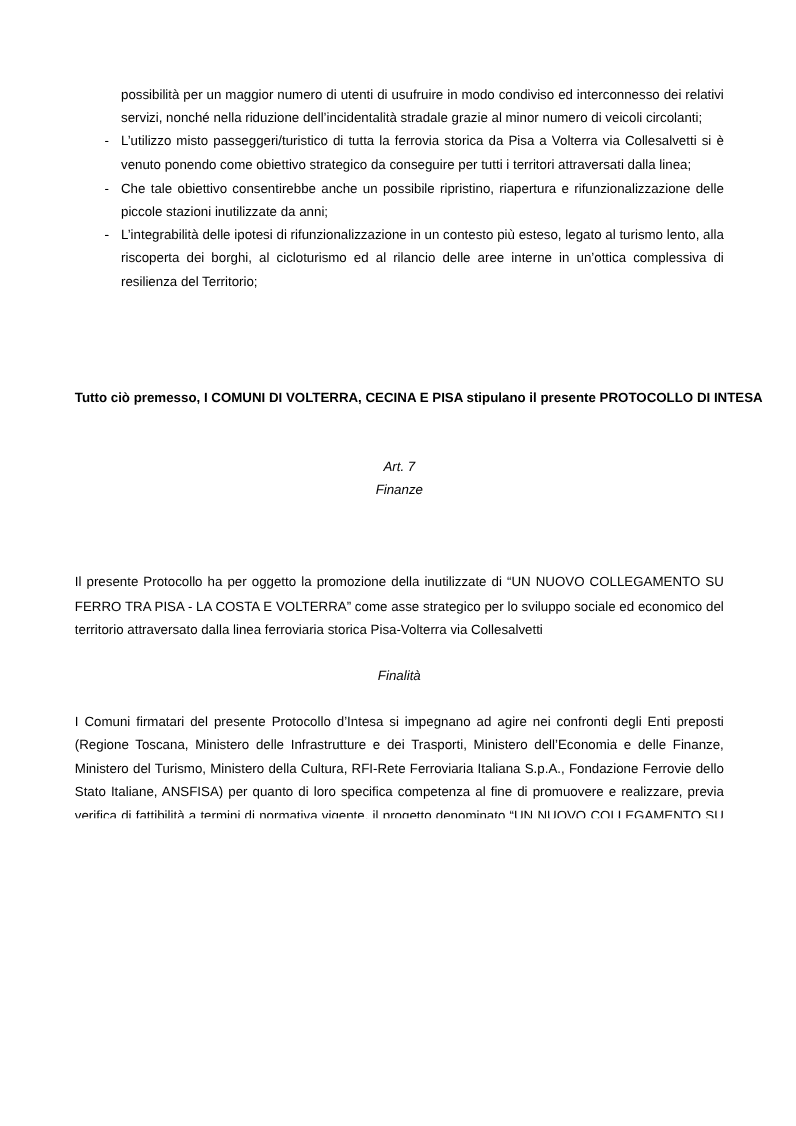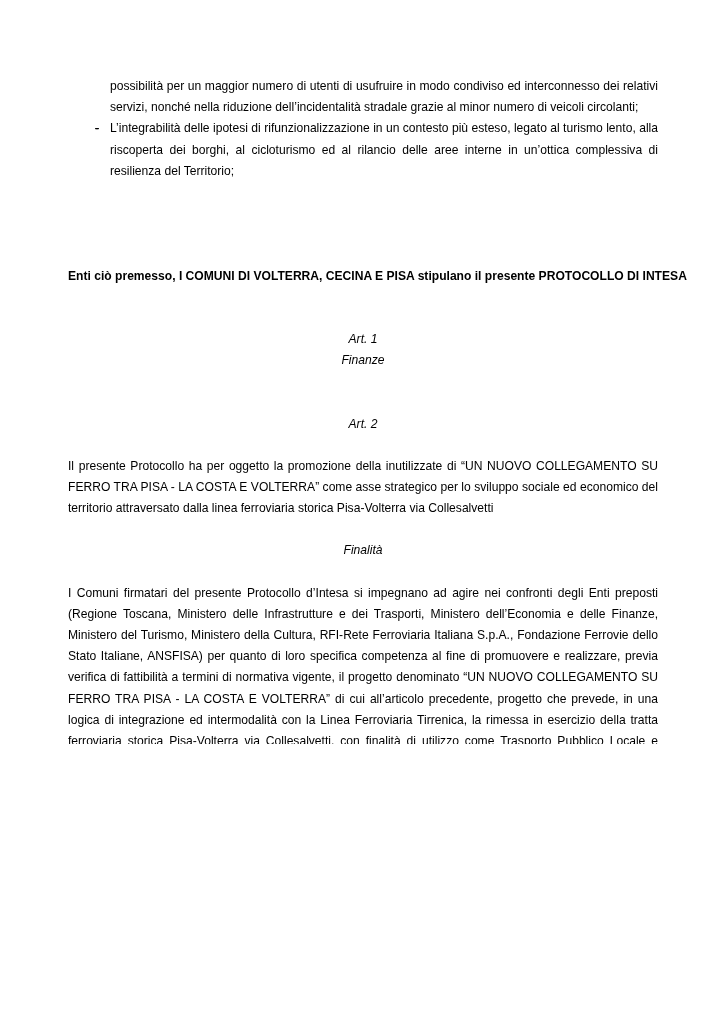--- a/index.html
+++ b/index.html
@@ -102,48 +102,49 @@
 
 <div class="page">
 
   <div class="content">
 
     <p class="para cont-para">possibilità per un maggior numero di utenti di usufruire in modo condiviso ed interconnesso dei relativi servizi, nonché nella riduzione dell’incidentalità stradale grazie al minor numero di veicoli circolanti;</p>
 
     <ul class="dash-list">
       <li class="dash-item">
         <span class="marker">-</span>
+        <span class="txt">L’utilizzo misto passeggeri/turistico di tutta la ferrovia storica da Pisa a Volterra via Collesalvetti si è venuto ponendo come obiettivo strategico da conseguire per tutti i territori attraversati dalla linea;</span>
       </li>
       <li class="dash-item">
         <span class="marker">-</span>
+        <span class="txt">Che tale obiettivo consentirebbe anche un possibile ripristino, riapertura e rifunzionalizzazione delle piccole stazioni inutilizzate da anni;</span>
       </li>
       <li class="dash-item">
         <span class="marker">-</span>
       </li>
       <li class="dash-item">
         <span class="marker">-</span>
         <span class="txt">L’integrabilità delle ipotesi di rifunzionalizzazione in un contesto più esteso, legato al turismo lento, alla riscoperta dei borghi, al cicloturismo ed al rilancio delle aree interne in un’ottica complessiva di resilienza del Territorio;</span>
       </li>
     </ul>
 
     <div class="sp-gap-big"></div>
 
-    <p class="bold-line">Enti ciò premesso, I COMUNI DI VOLTERRA, CECINA E PISA stipulano il presente PROTOCOLLO DI INTESA</p>
+    <p class="bold-line">Tutto ciò premesso, I COMUNI DI VOLTERRA, CECINA E PISA stipulano il presente PROTOCOLLO DI INTESA</p>
 
     <div class="sp-2"></div>
 
-    <p class="art-head">Art. 1</p>
+    <p class="art-head">Art. 7</p>
     <p class="art-head">Finanze</p>
 
     <div class="sp-1"></div>
 
 
     <div class="sp-1"></div>
 
-    <p class="art-head">Art. 2</p>
 
     <div class="sp-1"></div>
 
     <p class="para">Il presente Protocollo ha per oggetto la promozione della inutilizzate di “UN NUOVO COLLEGAMENTO SU FERRO TRA PISA - LA COSTA E VOLTERRA” come asse strategico per lo sviluppo sociale ed economico del territorio attraversato dalla linea ferroviaria storica Pisa-Volterra via Collesalvetti</p>
 
     <div class="sp-1"></div>
 
     <p class="art-head">Finalità</p>
 
     <div class="sp-1"></div>

